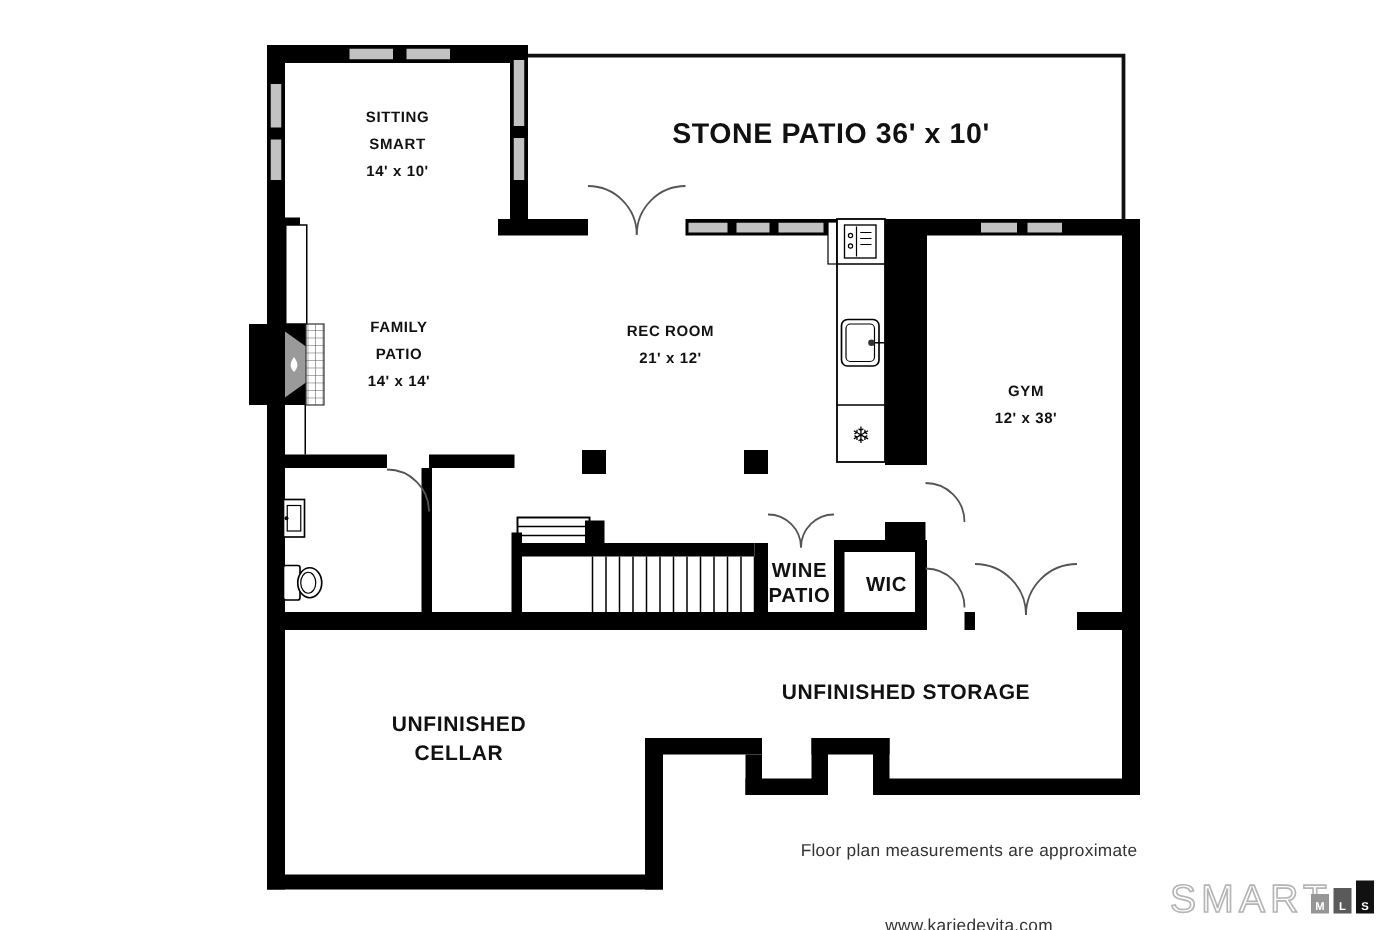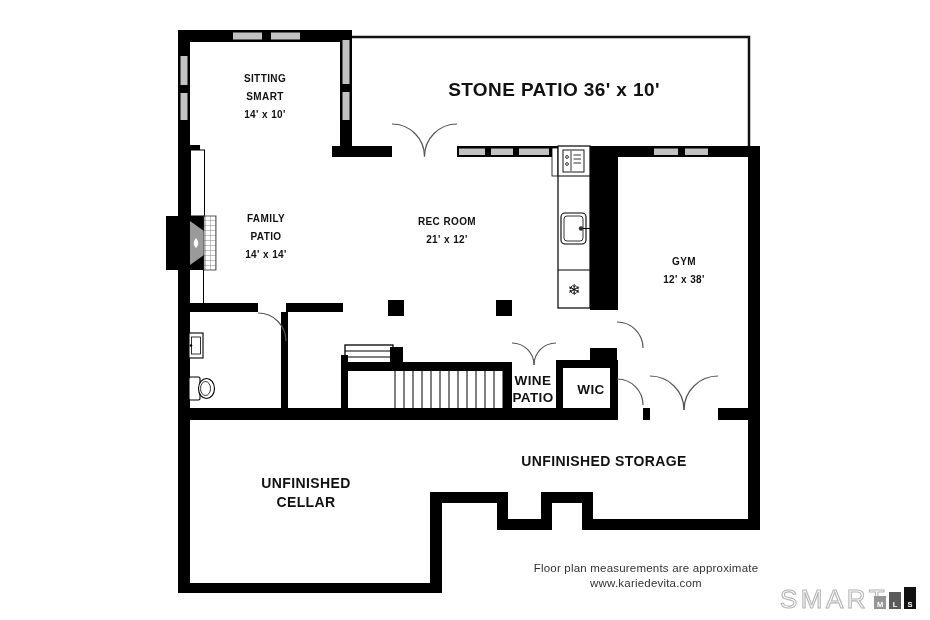--- a/index.html
+++ b/index.html
@@ -5,21 +5,21 @@
   html,body{margin:0;padding:0;background:#fff;}
   #stage{position:relative;width:930px;height:620px;background:#fff;overflow:hidden;
          font-family:"Liberation Sans",sans-serif;}
   .room-label{position:absolute;transform:translate(-50%,-50%);text-align:center;
               color:#111;font-weight:bold;font-size:10px;line-height:18px;letter-spacing:.4px;white-space:nowrap;}
   .room-label span{display:block;}
   .sm{font-size:13.5px;line-height:16.5px;}
   .patio-label{font-size:19px;}
   #footer-text{position:absolute;left:646px;top:576px;transform:translate(-50%,-50%);
                text-align:center;color:#333;font-size:11.5px;line-height:15.2px;letter-spacing:.2px;white-space:nowrap;}
-  #footer-text span{display:block;}
+  #footer-text span{display:block;margin-top:35px;}
   svg{position:absolute;left:0;top:0;}
   #logo-svg{left:778px;top:576px;}
 </style>
 </head>
 <body>
 
 <div id="stage">
 
   <svg width="930" height="620" viewBox="0 0 930 620">
     <defs>

